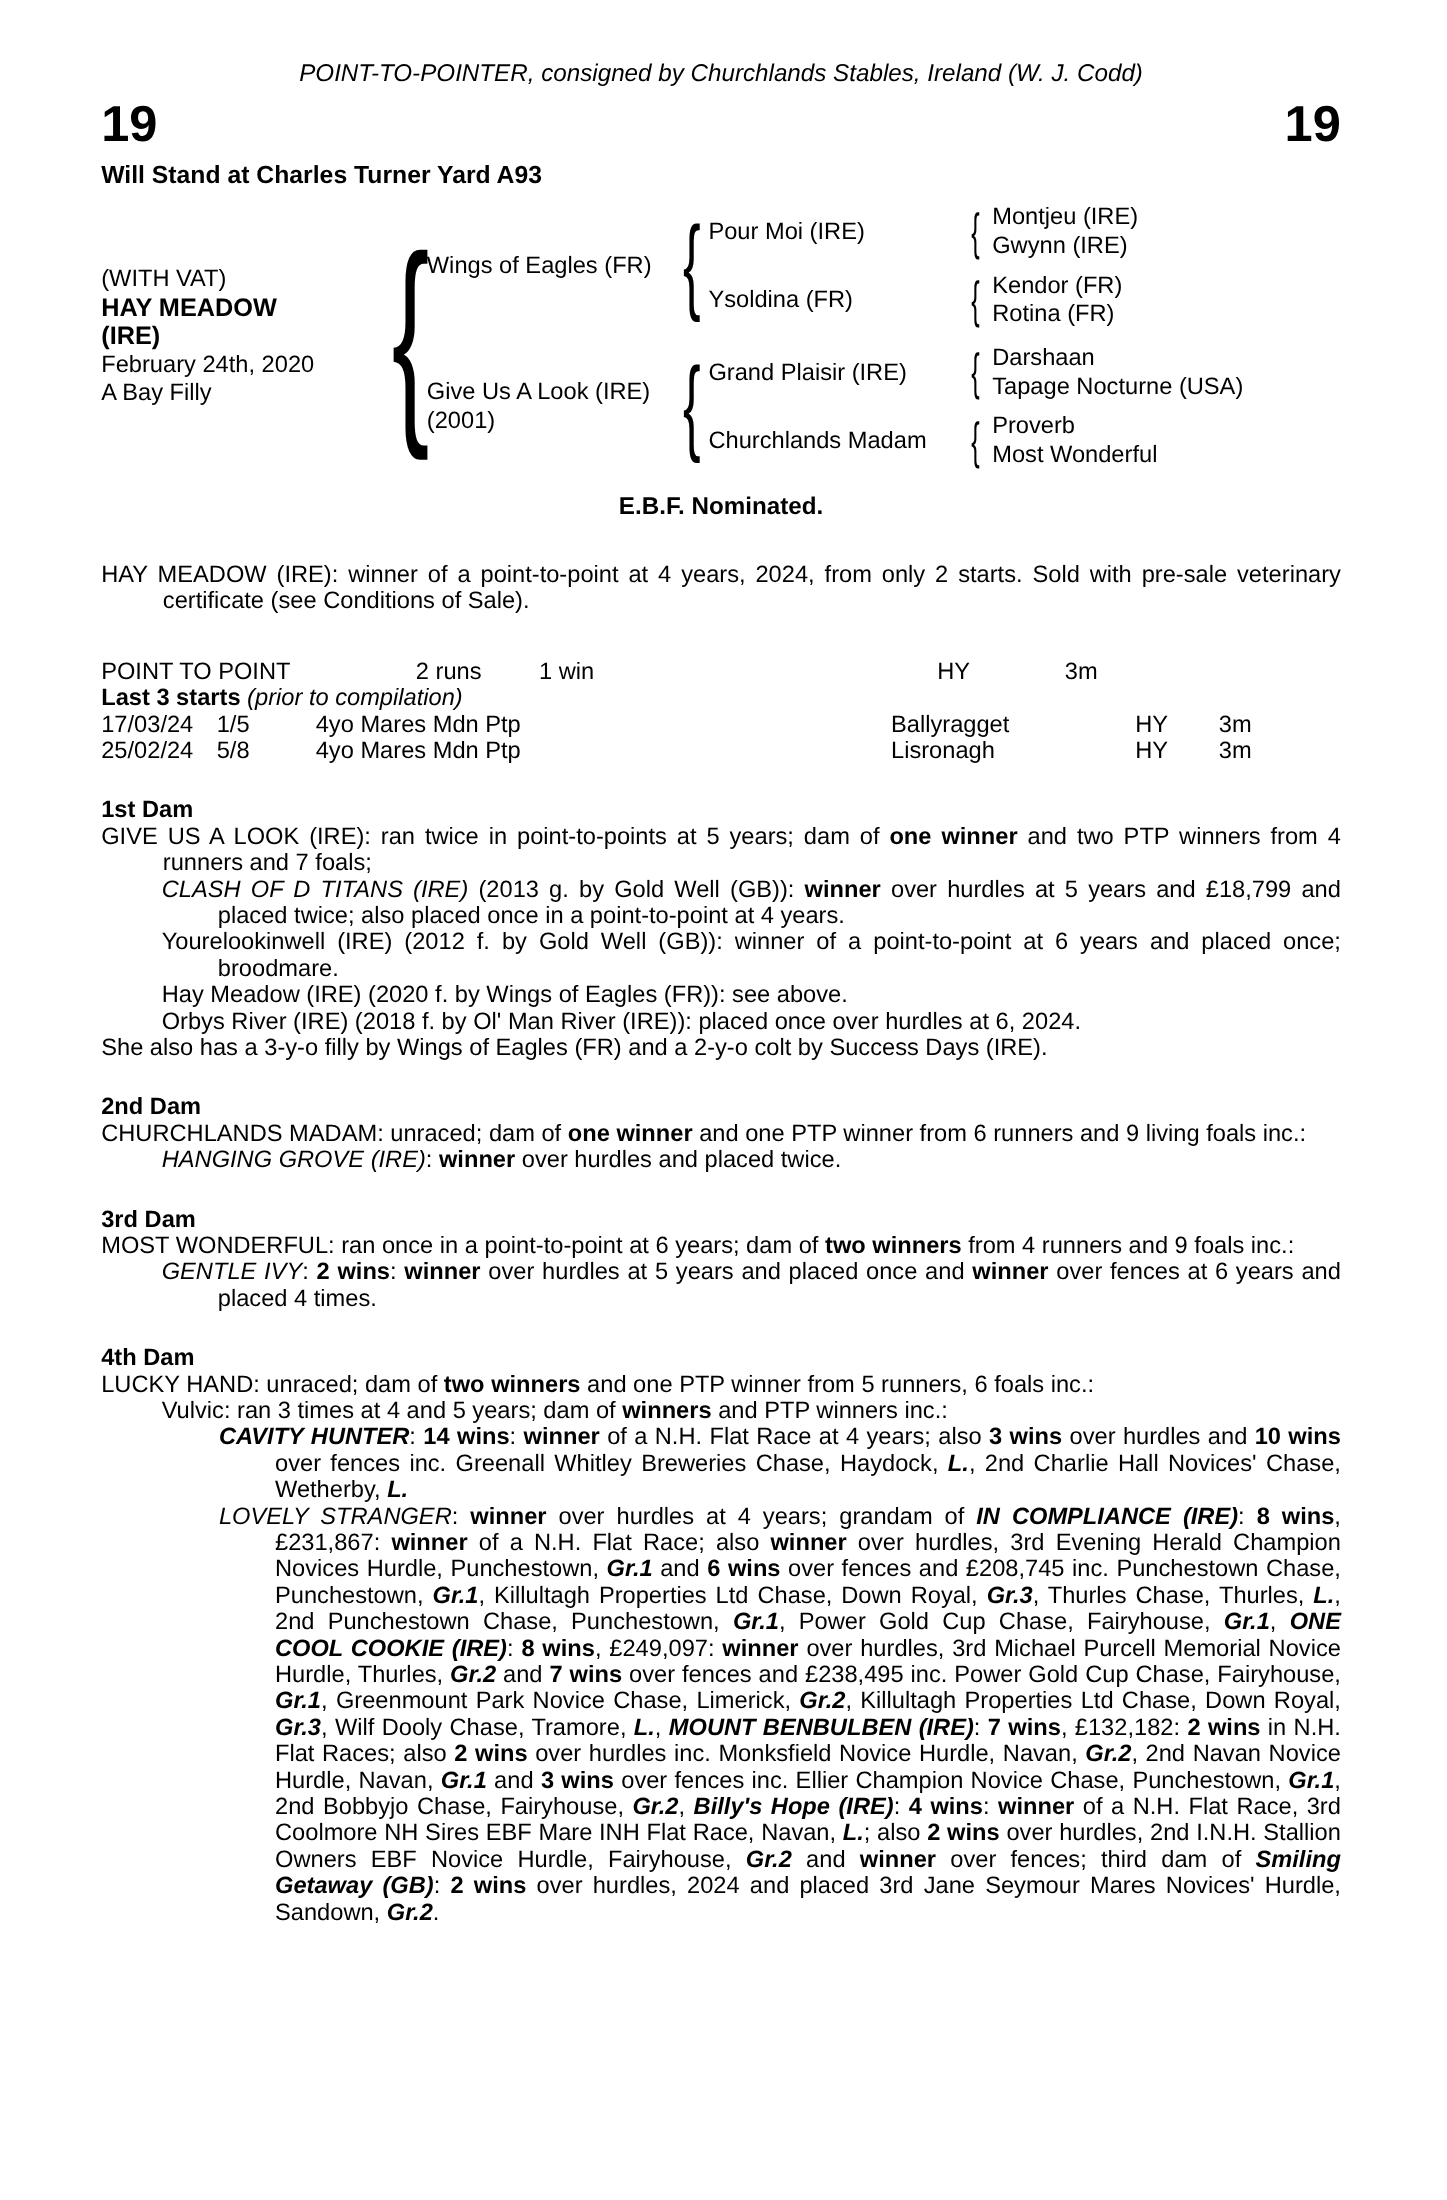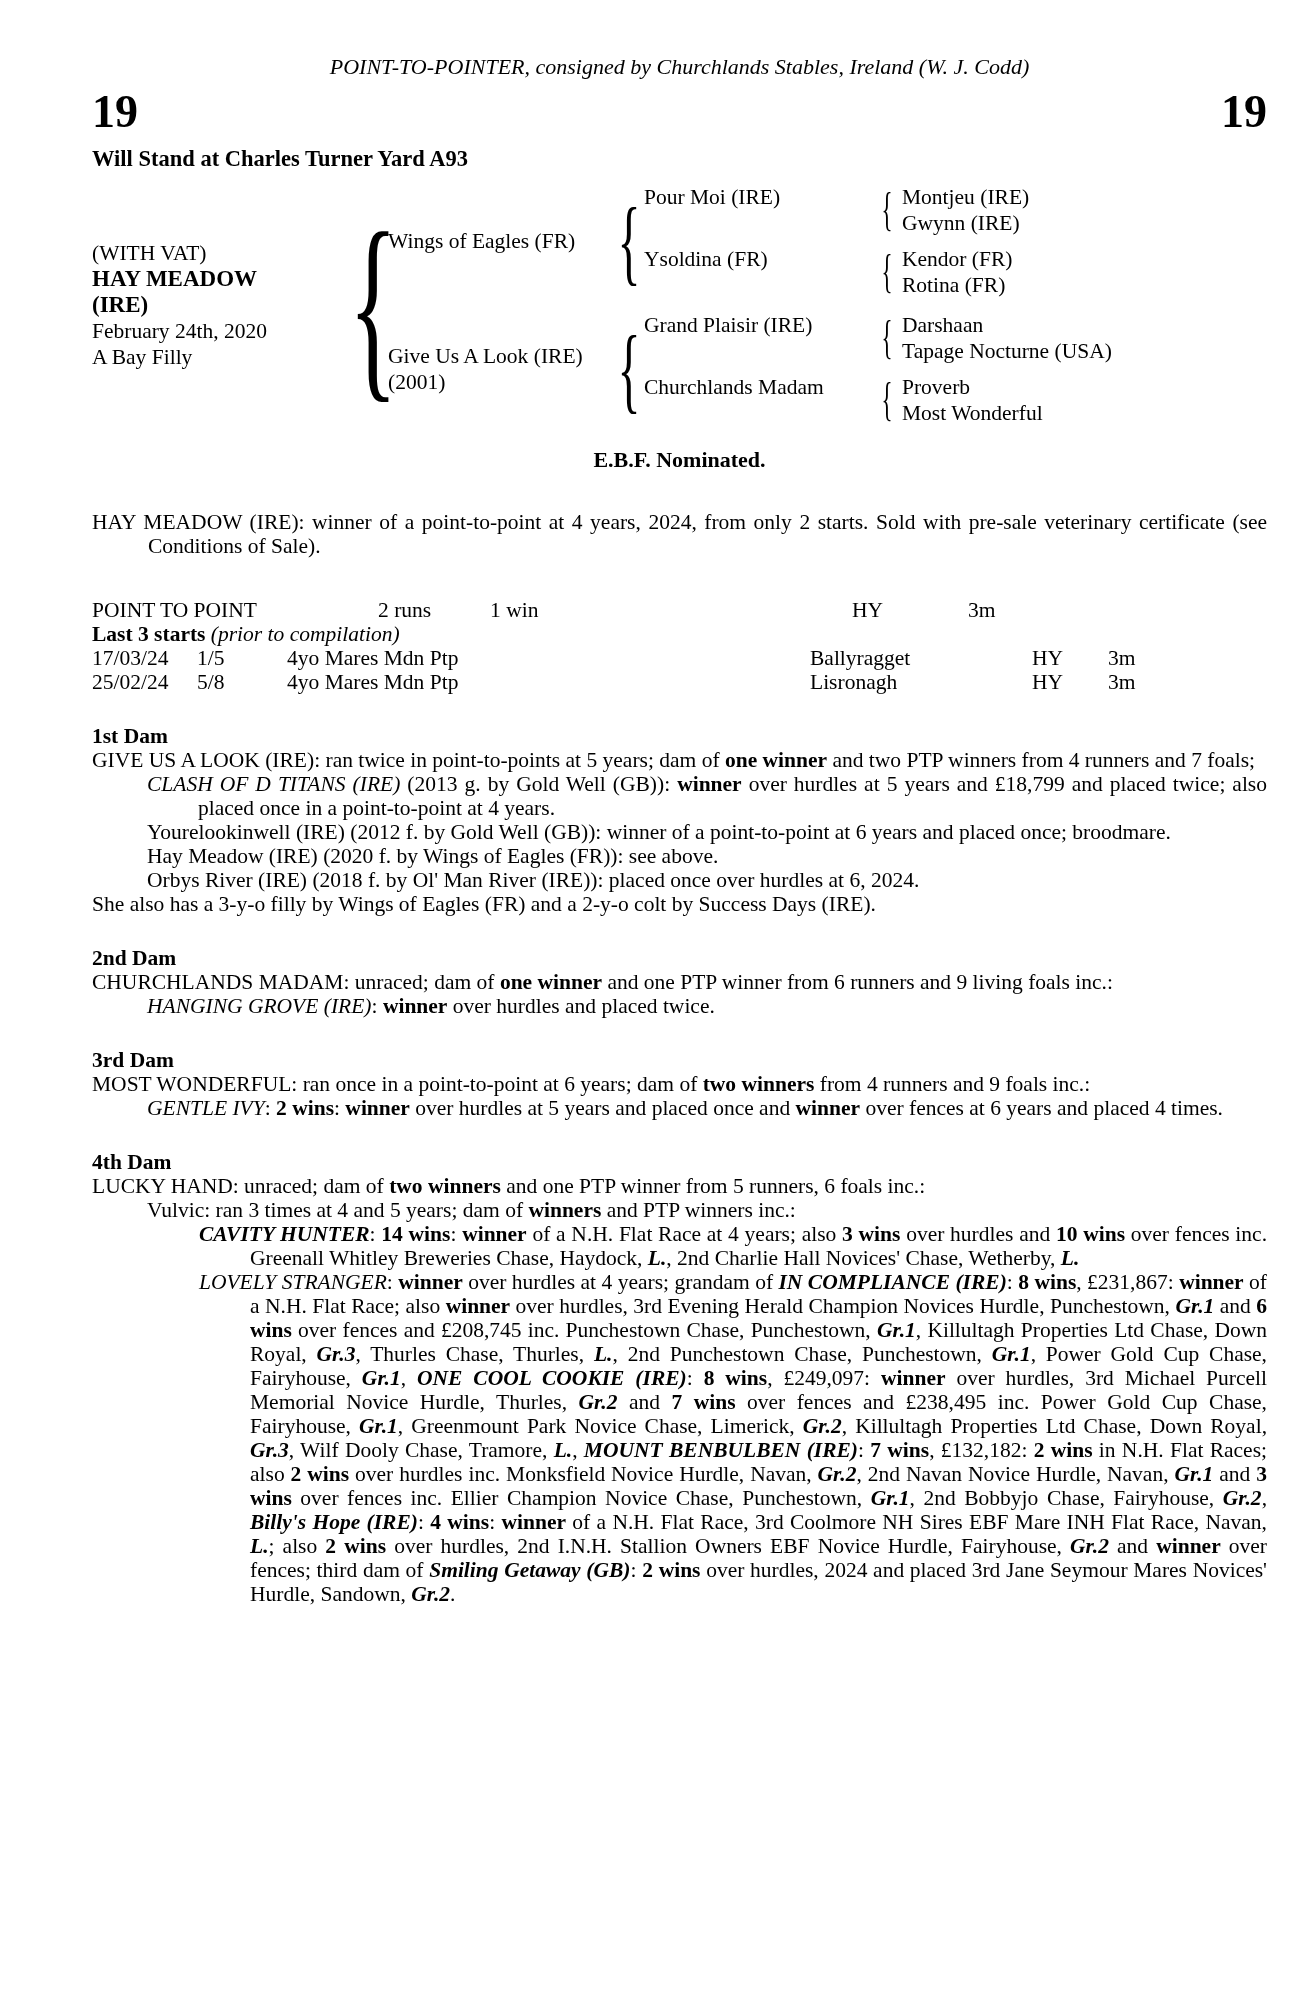--- a/index.html
+++ b/index.html
@@ -1,40 +1,40 @@
 <!DOCTYPE html>
 <html><head>
 <meta charset="utf-8">
 <style>
   html,body{margin:0;padding:0;background:#ffffff;}
   body{
     width:1315px;height:2000px;overflow:hidden;color:#000;
     font-family:"Liberation Sans",sans-serif;font-size:21.5px;line-height:24px;
     -webkit-font-smoothing:antialiased;
   }
-  .page{padding:54px 48px 0 92px;font-family:Liberation Serif, serif;}
+  .page{padding:54px 96px 0 92px;}
   .consignor{text-align:center;font-style:italic;font-size:22px;line-height:26px;}
   .lot-row{display:flex;justify-content:space-between;align-items:flex-start;
     font-weight:bold;font-size:46px;line-height:48px;margin-top:8px;}
   .stand{font-weight:bold;font-size:22.5px;margin-top:10px;line-height:26px;}
 
   
   .pedigree{display:flex;align-items:center;margin-top:12px;}
   .ped-info{width:266px;line-height:26px;}
   .ped-name{font-weight:bold;font-size:23px;}
   .brace{align-self:stretch;display:flex;align-items:center;justify-content:center;width:30px;}
   .brace span{line-height:0;display:block;transform:scaleX(0.5);font-weight:normal;}
   .brace-big span{font-size:205px;}
   .brace-med span{font-size:96px;}
   .brace-sm span{font-size:46px;}
   .parent-col{display:flex;flex-direction:column;gap:14px;}
   .parent-group{display:flex;align-items:center;}
   .parent-name{width:226px;line-height:26px;}
   .gp-col{display:flex;flex-direction:column;gap:10px;}
-  .gp-group{display:flex;align-items:flex-start;}
+  .gp-group{display:flex;align-items:center;}
   .gp-name{width:228px;line-height:26px;}
   .ggp-col{display:flex;flex-direction:column;}
   .ggp{line-height:26px;white-space:nowrap;}
 
   .ebf{text-align:center;font-weight:bold;font-size:22px;margin-top:22px;}
 
   .para{text-align:justify;text-align-last:left;}
   .hang0{padding-left:56px;text-indent:-56px;}
   .hang1{padding-left:106px;text-indent:-51px;}
   .hang2{padding-left:158px;text-indent:-51px;}

